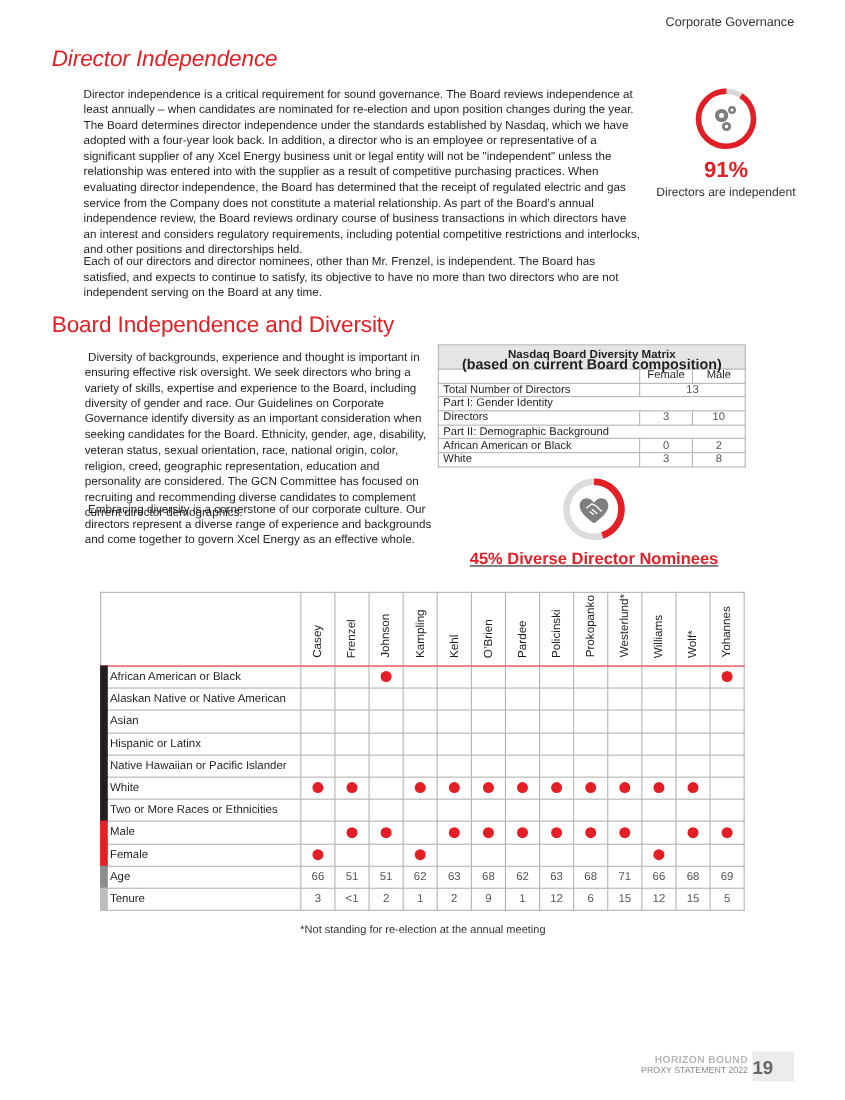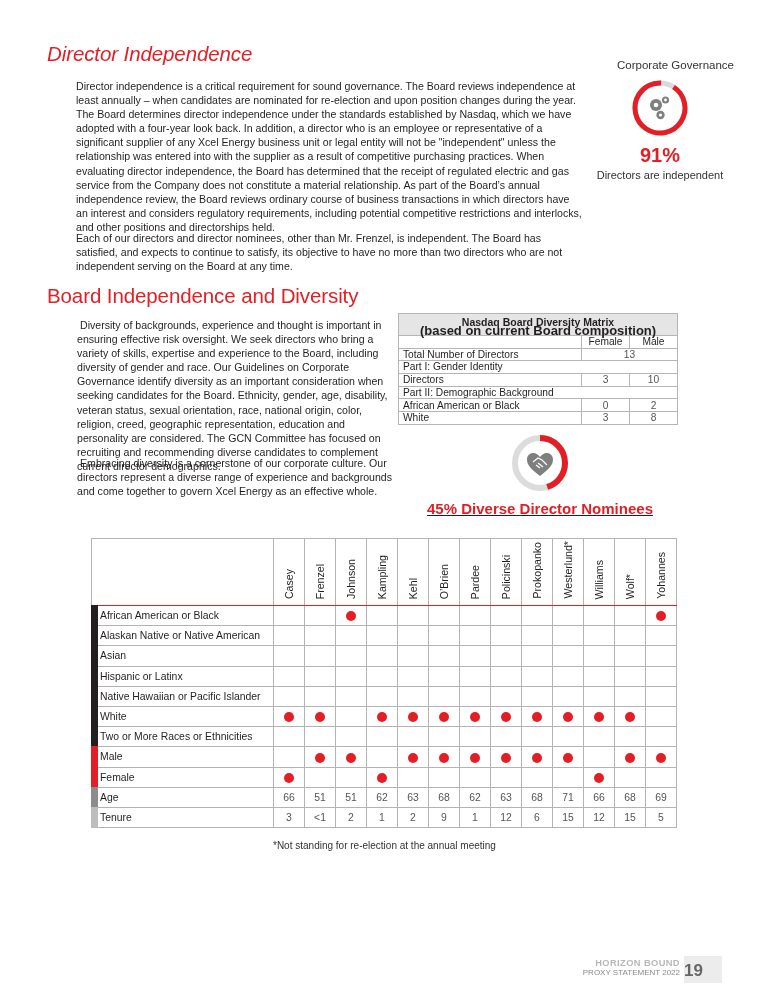--- a/index.html
+++ b/index.html
@@ -1,19 +1,19 @@
 <!DOCTYPE html>
 <html><head>
   <meta charset="utf-8">
   <style>
     * { box-sizing: border-box; margin: 0; padding: 0; }
     html, body { width: 768px; height: 1000px; background: #ffffff; }
     body { position: relative; font-family: "Liberation Sans", sans-serif; color: #231f20; overflow: hidden; }
 
-    .running-head { position: absolute; top: 15px; right: 34px; font-size: 11.5px; color: #333; margin-top: 44px; }
+    .running-head { position: absolute; top: 15px; right: 46px; font-size: 11.5px; color: #333; }
 
     h2.section-title { position: absolute; color: #e31e24; font-weight: normal; font-size: 20.5px; letter-spacing: -0.1px; }
     #title-independence { left: 47px; top: 42px; font-style: italic; }
     #title-diversity { left: 47px; top: 284px; }
 
     .para { position: absolute; font-size: 10.6px; line-height: 14.1px; color: #231f20; margin-left: 26px; }
     #indep-p1 { left: 50px; top: 79px; width: 508px; }
     #indep-p2 { left: 50px; top: 231px; width: 508px; }
     #div-p1 { left: 51px; top: 318px; width: 320px; text-indent: 3px; }
     #div-p2 { left: 51px; top: 456px; width: 320px; text-indent: 3px; }

